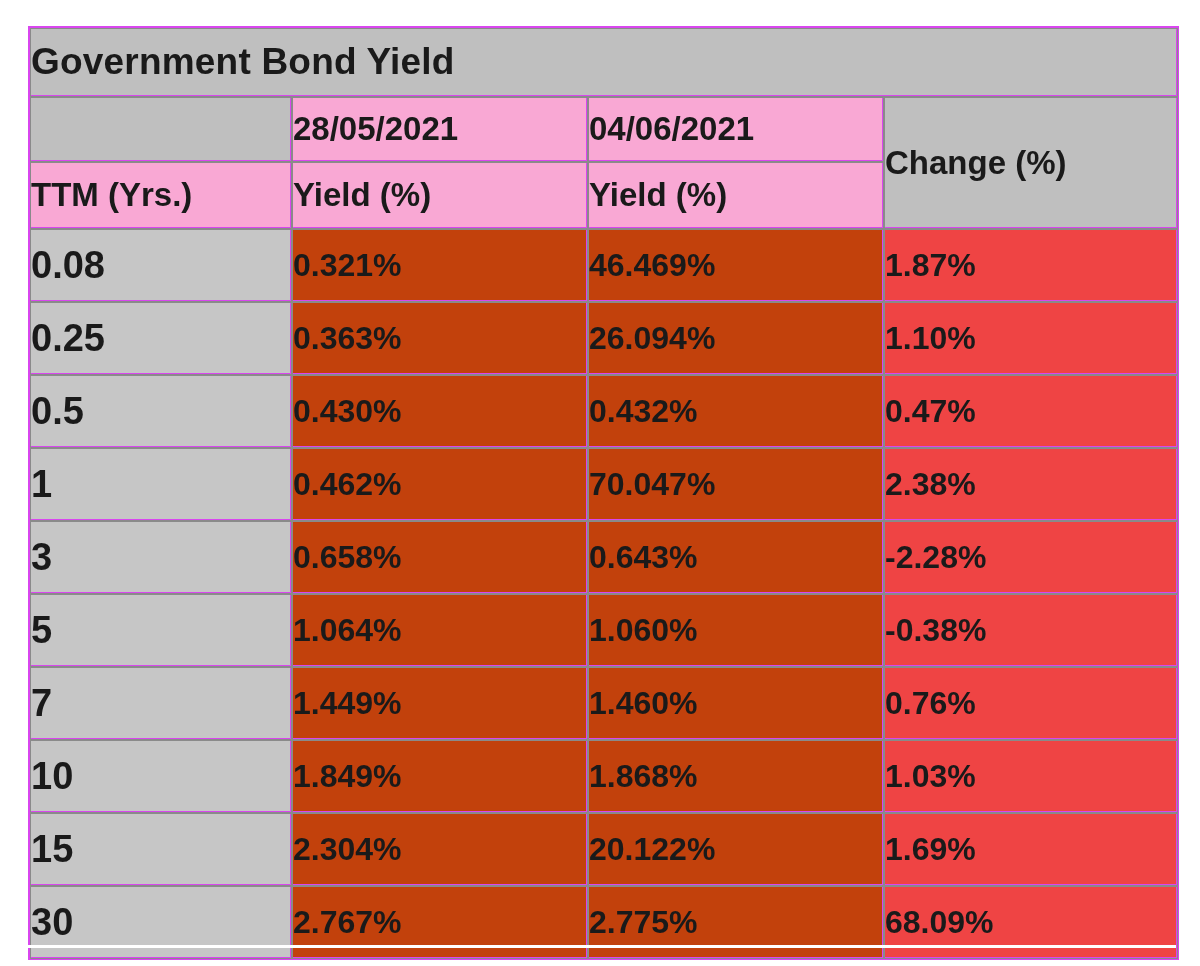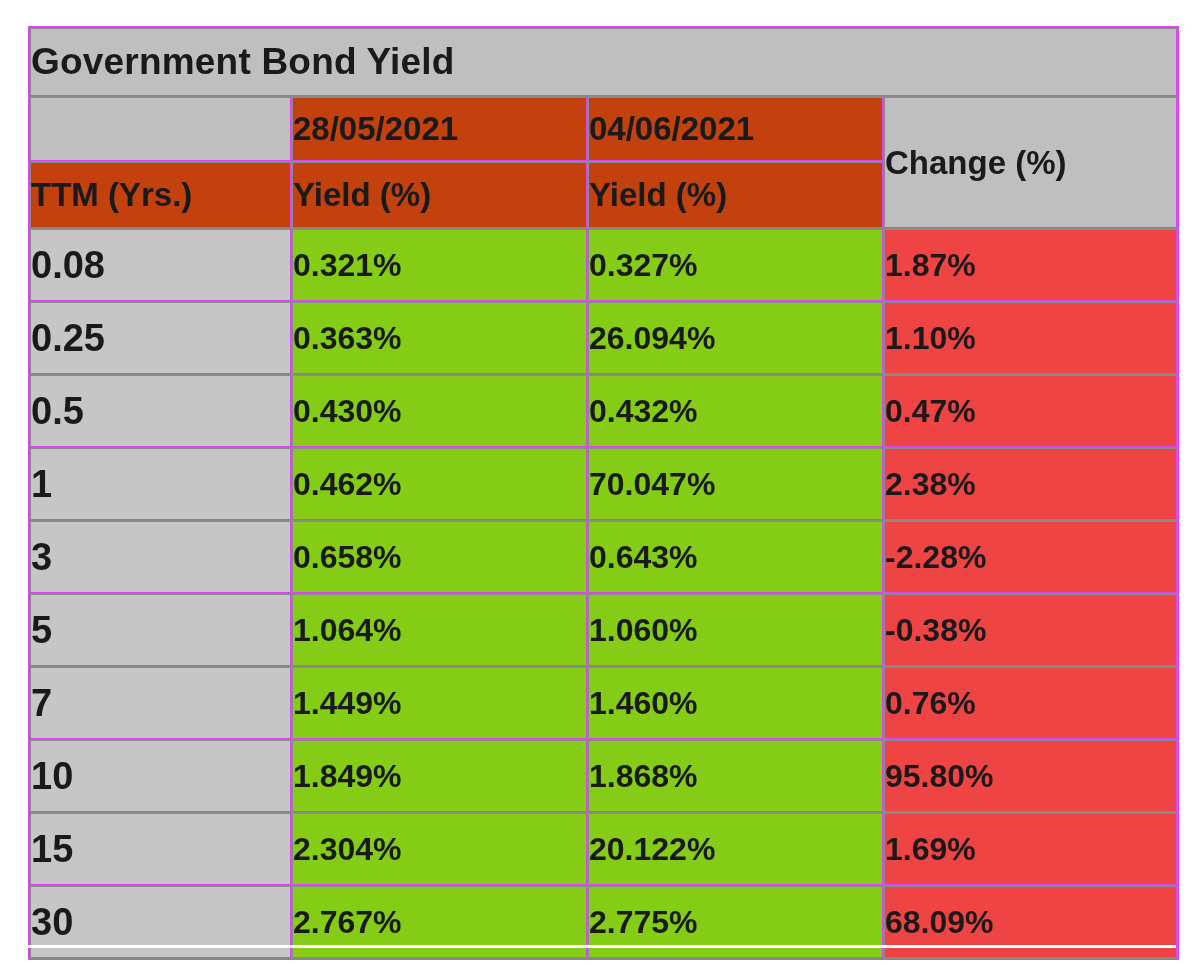--- a/index.html
+++ b/index.html
@@ -42,40 +42,40 @@
   col.c2 { width: 296px; }
   col.c3 { width: 294px; }
 
   .title-cell {
     background: #bfbfbf;
     height: 66px;
     font-size: 37px;
     letter-spacing: 0.2px;
   }
   .hdr {
-    background: #c2410c;
+    background: #f9a8d4;
     font-size: 33px;
   }
   .hdr-date { height: 62px; }
   .hdr-sub  { height: 64px; }
   .hdr-change {
     background: #bfbfbf;
     font-size: 33px;
     margin-left: 28px;
   }
   .corner-blank {
     background: #bfbfbf;
   }
   td.ttm {
     background: #c6c6c6;
     font-size: 38px;
     height: 70px;
   }
   td.val {
-    background: #84cc16;
+    background: #c2410c;
     font-size: 32px;
     height: 70px;
   }
   td.chg {
     background: #ef4444;
     font-size: 32px;
     height: 70px;
   }
   .bottom-edge {
     position: absolute;
@@ -109,21 +109,21 @@
       </tr>
       <tr>
         <td class="hdr hdr-sub">TTM (Yrs.)</td>
         <td class="hdr hdr-sub">Yield (%)</td>
         <td class="hdr hdr-sub">Yield (%)</td>
       </tr>
 
       <tr>
         <td class="ttm">0.08</td>
         <td class="val">0.321%</td>
-        <td class="val">0.327%</td>
+        <td class="val">46.469%</td>
         <td class="chg">1.87%</td>
       </tr>
       <tr>
         <td class="ttm">0.25</td>
         <td class="val">0.363%</td>
         <td class="val">26.094%</td>
         <td class="chg">1.10%</td>
       </tr>
       <tr>
         <td class="ttm">0.5</td>
@@ -152,21 +152,21 @@
       <tr>
         <td class="ttm">7</td>
         <td class="val">1.449%</td>
         <td class="val">1.460%</td>
         <td class="chg">0.76%</td>
       </tr>
       <tr>
         <td class="ttm">10</td>
         <td class="val">1.849%</td>
         <td class="val">1.868%</td>
-        <td class="chg">95.80%</td>
+        <td class="chg">1.03%</td>
       </tr>
       <tr>
         <td class="ttm">15</td>
         <td class="val">2.304%</td>
         <td class="val">20.122%</td>
         <td class="chg">1.69%</td>
       </tr>
       <tr>
         <td class="ttm">30</td>
         <td class="val">2.767%</td>

